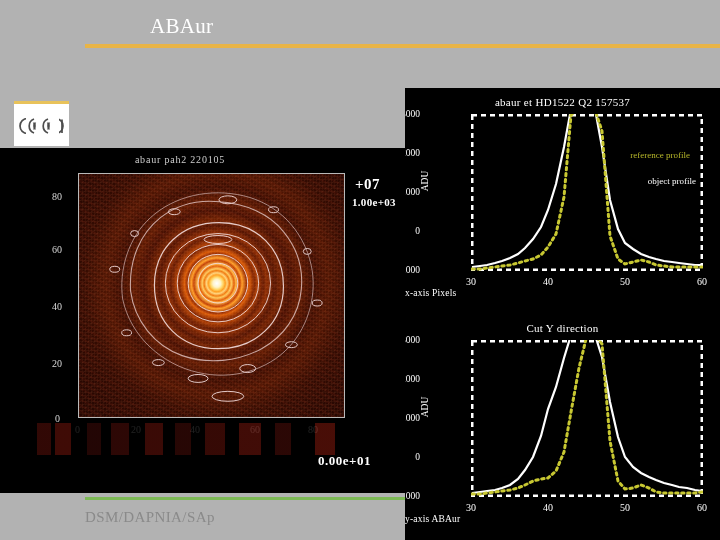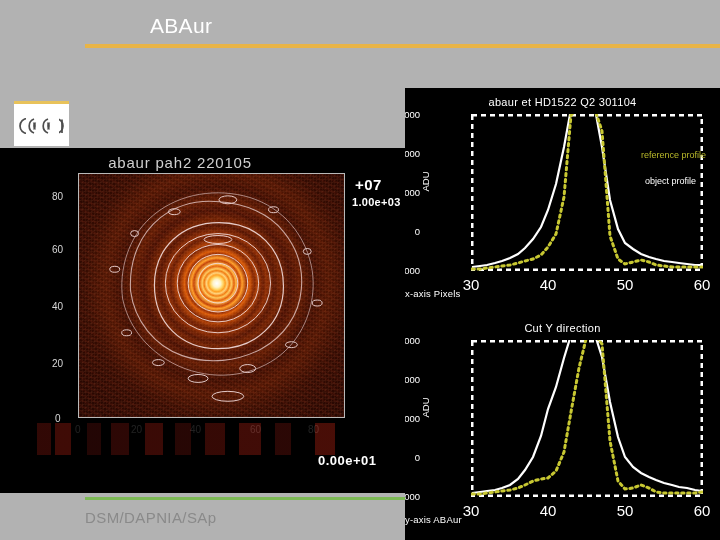--- a/index.html
+++ b/index.html
@@ -2,21 +2,21 @@
 <html><head>
 <meta charset="utf-8">
 <style>
   html,body{margin:0;padding:0;}
   body{
     width:720px;height:540px;overflow:hidden;
     background:#b3b3b3;
     font-family:"Liberation Sans", sans-serif;
     position:relative;
   }
-  .slide{position:absolute;inset:0;background:#b2b2b2;}
+  .slide{position:absolute;inset:0;background:#b2b2b2;font-family:Liberation Serif, serif;}
 
   
   .title-text{
     position:absolute;left:150px;top:14px;
     font-size:21px;color:#ffffff;letter-spacing:.3px;
     white-space:nowrap;
   }
   .title-rule{
     position:absolute;left:85px;top:44px;width:635px;height:4px;
     background:#e8b447;
@@ -42,21 +42,21 @@
     font-size:15px;color:#8a8a8a;letter-spacing:.4px;white-space:nowrap;
   }
 
   
   .panel-left{
     position:absolute;left:0;top:148px;width:405px;height:345px;
     background:#000000;overflow:hidden;
   }
   .img-title{
     position:absolute;left:0;top:6px;width:360px;text-align:center;
-    font-size:15px;color:#cfcfcf;letter-spacing:.8px;
+    font-size:10px;color:#cfcfcf;letter-spacing:.8px;
   }
   .fits-frame{
     position:absolute;left:78px;top:25px;width:267px;height:245px;
     border:1px solid #b9b9b9;box-sizing:border-box;overflow:hidden;
     background:#2a0505;
   }
   
   .fits-nebula{
     position:absolute;inset:0;
     background:
@@ -124,24 +124,24 @@
     position:absolute;left:-10px;top:88px;width:60px;text-align:center;
     font-size:9.5px;color:#ffffff;
     transform:rotate(-90deg);transform-origin:center;
   }
   .ytick{
     position:absolute;right:300px;width:60px;text-align:right;
     font-size:9.5px;color:#ffffff;white-space:nowrap;
   }
   .xtick{
     position:absolute;width:40px;text-align:center;
-    font-size:15px;color:#ffffff;
+    font-size:10px;color:#ffffff;
   }
   .legend-ref{
-    position:absolute;right:14px;top:62px;font-size:9px;color:#b8b82a;
+    position:absolute;right:30px;top:62px;font-size:9px;color:#b8b82a;
     white-space:nowrap;
   }
   .legend-obj{
     position:absolute;right:24px;top:88px;font-size:9px;color:#ffffff;
     white-space:nowrap;
   }
 </style>
 </head>
 <body>
 
@@ -230,21 +230,21 @@
 
     <div class="ann-big">+07</div>
     <div class="ann-small">1.00e+03</div>
     <div class="strip-artifacts"></div>
     <div class="ann-zero">0.00e+01</div>
   </div>
 
   <div class="panel-right">
 
     <div class="lc" style="top:0;">
-      <div class="lc-title">abaur et HD1522 Q2 301104</div>
+      <div class="lc-title">abaur et HD1522 Q2 157537</div>
 
       <div class="lc-ylabel">ADU</div>
 
       <div class="ytick" style="top:21px;">3000</div>
       <div class="ytick" style="top:60px;">2000</div>
       <div class="ytick" style="top:99px;">1000</div>
       <div class="ytick" style="top:138px;">0</div>
       <div class="ytick" style="top:177px;">-1000</div>
 
       <div class="xtick" style="left:46px;top:188px;">30</div>

